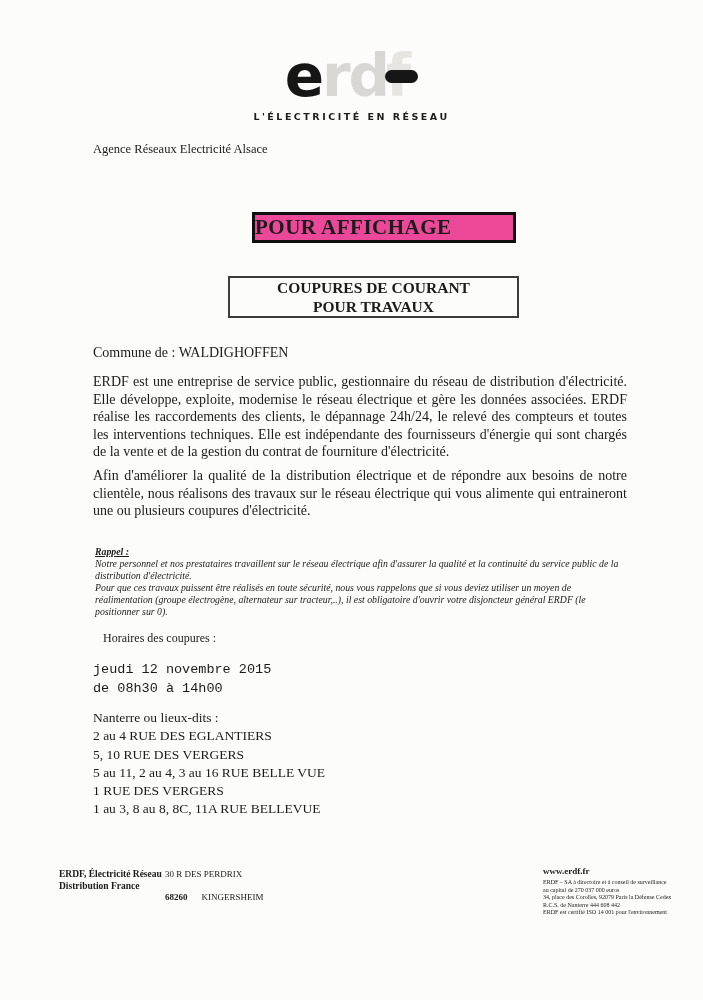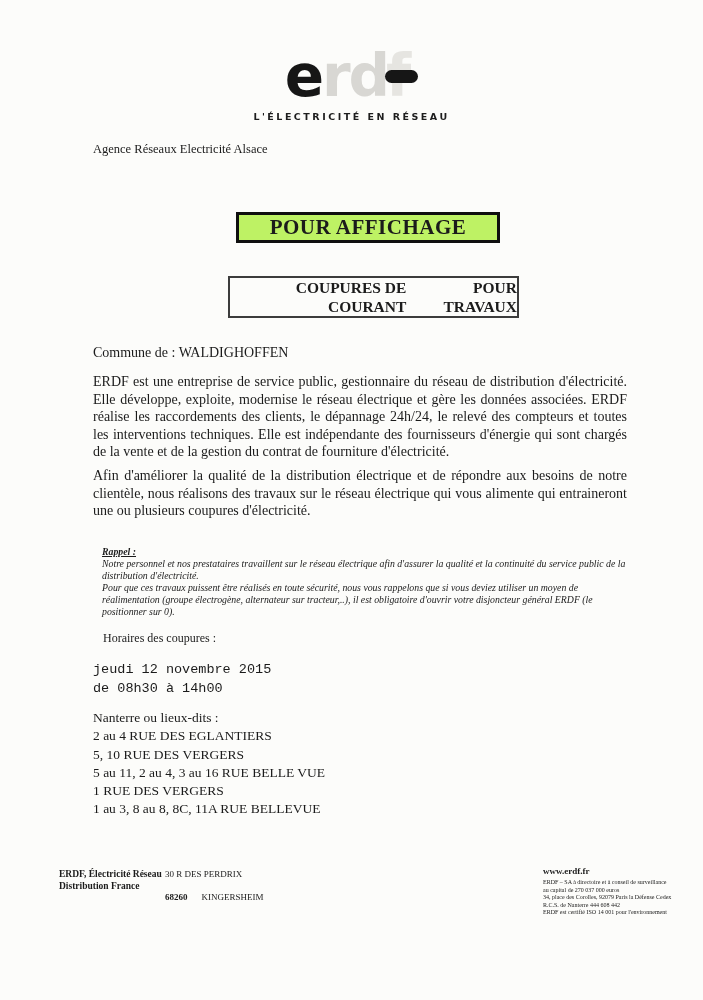--- a/index.html
+++ b/index.html
@@ -21,36 +21,36 @@
     border-radius:7px; margin-left:-24px; vertical-align:13px;
   }
   .logo-tagline {
     margin-top:7px; font-family:"DejaVu Sans", sans-serif; font-weight:700;
     font-size:9.5px; letter-spacing:2.5px; color:#1d1d1d;
   }
   
   .agency { position:absolute; top:142px; left:93px; font-size:12.5px; }
   
   .banner-affichage {
-    position:absolute; top:212px; left:236px; width:264px; height:31px;
-    border:3px solid #0f0f0f; display:flex; align-items:center; justify-content:center;
-    font-weight:700; font-size:21px; letter-spacing:0.5px; background:#bef264;
+    position:absolute; top:212px; left:252px; width:264px; height:31px;
+    border:3px solid #0f0f0f; display:flex; align-items:center; 
+    font-weight:700; font-size:21px; letter-spacing:0.5px; background:#ec4899;
   }
   .banner-coupures {
     position:absolute; top:276px; left:228px; width:291px; height:42px;
-    border:2px solid #3c3c3c; display:flex; 
+    border:2px solid #3c3c3c; display:flex; flex-direction:column;
     align-items:center; justify-content:center;
-    font-weight:700; font-size:15.5px; line-height:19px; background:#fcfcfa;text-align:right;
+    font-weight:700; font-size:15.5px; line-height:19px; background:#fcfcfa;
   }
   
   .commune { position:absolute; top:345px; left:93px; font-size:14px; }
   .para { position:absolute; left:93px; width:534px; font-size:14px; line-height:17.6px; text-align:justify; }
   .para-1 { top:373px; }
   .para-2 { top:467px; }
-  .rappel { position:absolute; top:546px; left:102px; width:534px; font-style:italic; font-size:9.8px; line-height:11.9px; }
+  .rappel { position:absolute; top:546px; left:95px; width:534px; font-style:italic; font-size:9.8px; line-height:11.9px; }
   .rappel-label { text-decoration:underline; font-weight:600; }
   .horaires-label { position:absolute; top:631px; left:103px; font-size:12px; }
   .horaires-when  { position:absolute; top:661px; left:93px; font-size:13.5px; line-height:18.5px;font-family:Liberation Mono, monospace; }
   .quartiers { position:absolute; top:709px; left:93px; font-size:13.5px; line-height:18.3px; }
   
   .f-company  { position:absolute; top:869px; left:59px;  font-size:9.5px; font-weight:700; line-height:11.5px; }
   .f-address1 { position:absolute; top:869px; left:165px; font-size:9px; }
   .f-address2 { position:absolute; top:892px; left:165px; font-size:9px; }
   .f-address2 .zip { margin-right:14px;font-weight:bold; }
   .f-web   { position:absolute; top:866px; left:543px; font-size:9px; font-weight:700; font-family:"Liberation Serif", serif; }

